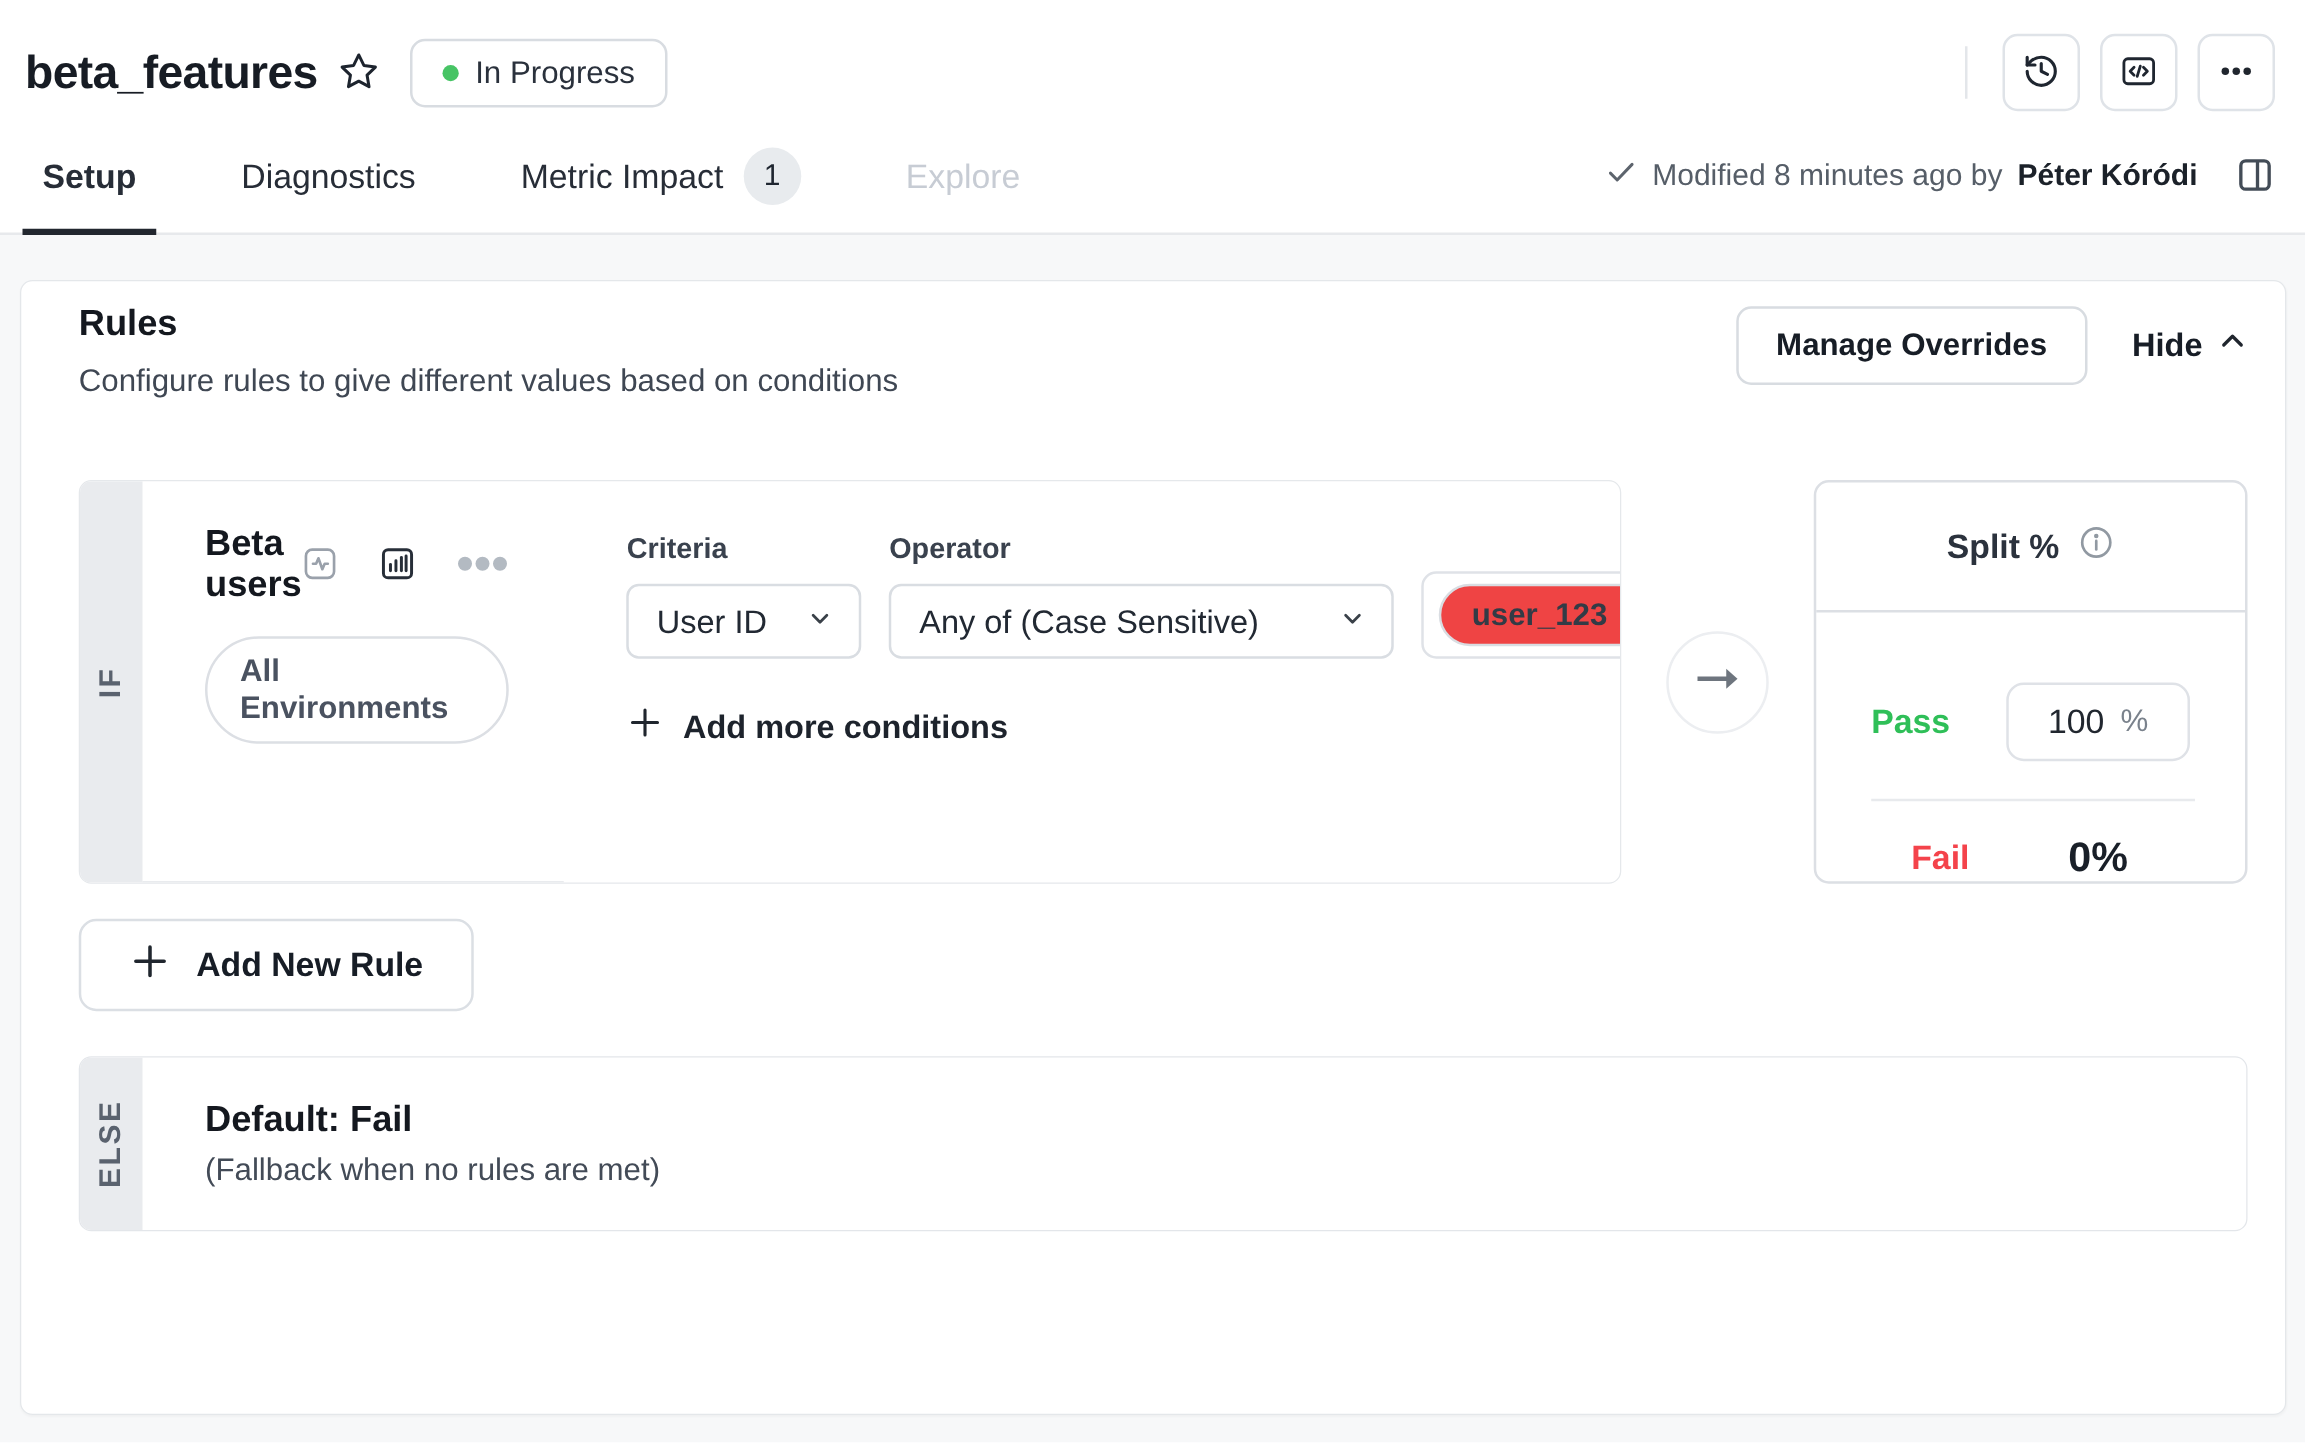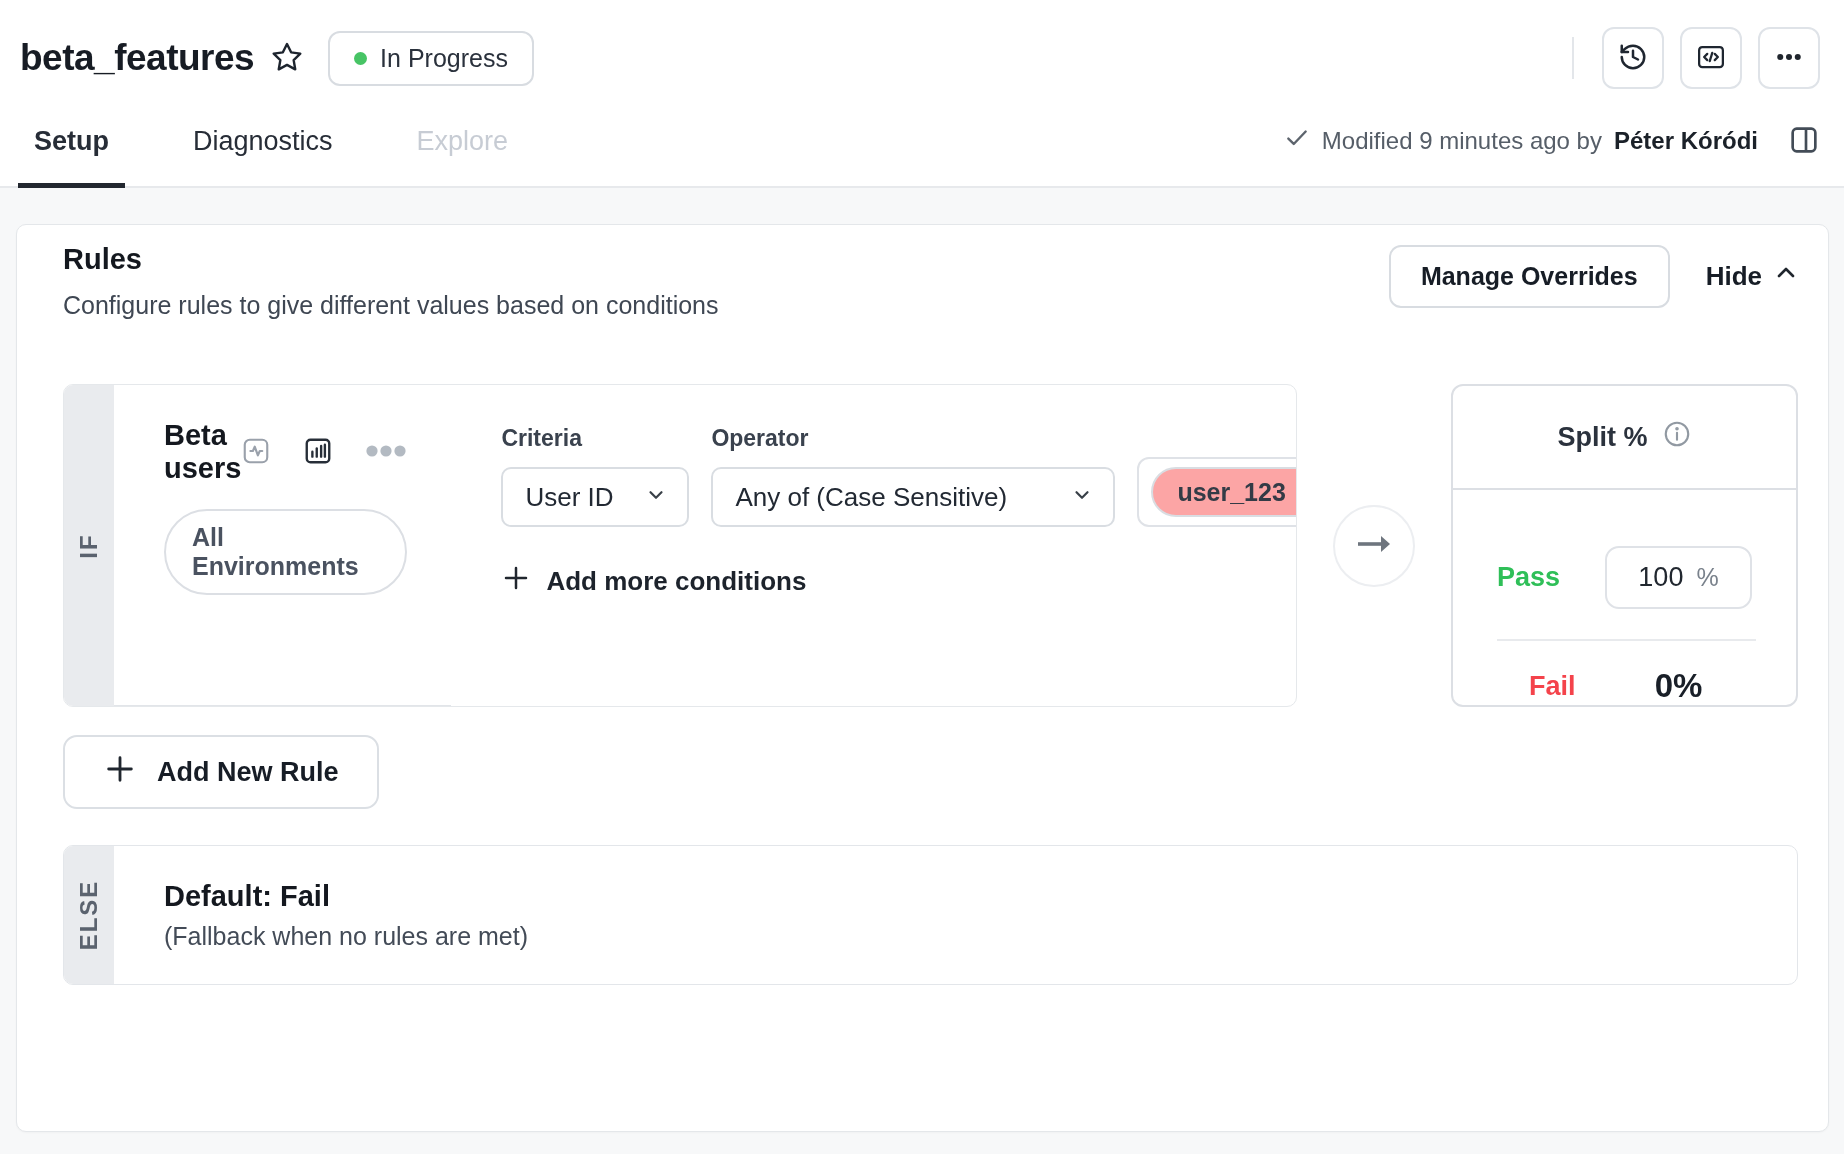--- a/index.html
+++ b/index.html
@@ -71,21 +71,21 @@
   .rule-conditions { padding:40px 24px 30px 50px; }
   .cond-grid { display:flex; align-items:flex-end; gap:22px; }
   .field-label { display:block; font-size:23px; font-weight:600; color:#3a424e; margin-bottom:15px; }
   .select { height:60px; border:2px solid #d9dde2; border-radius:10px; background:#fff;
             display:flex; align-items:center; justify-content:space-between; gap:20px;
             padding:0 20px 0 22px; font-size:26px; color:#222933; cursor:pointer; }
   .select-criteria { width:188px; }
   .select-operator { width:404px; }
   .tags-box { width:444px; height:70px; border:2px solid #dfe2e7; border-radius:12px;
               display:flex; align-items:center; gap:15px; padding:0 12px; cursor:text; }
-  .tag-pill { height:50px; border:2px solid #d9dde2; border-radius:999px; background:#fca5a5;
+  .tag-pill { height:50px; border:2px solid #d9dde2; border-radius:999px; background:#ef4444;
               display:flex; align-items:center; gap:14px; padding:0 12px 0 24px;
               font-size:25px; font-weight:600; color:#333b46; }
   .tag-x { background:none; border:none; cursor:pointer; display:flex; align-items:center; }
   .add-cond { margin-top:36px; display:flex; align-items:center; gap:15px; background:none;
               border:none; font-size:26px; font-weight:700; color:#1d232c; cursor:pointer; }
 
   .arrow-wrap { flex:1; display:flex; align-items:center; justify-content:center; }
   .arrow-circle { width:82px; height:82px; border:2px solid #eceef1; border-radius:50%;
                   background:#fff; display:flex; align-items:center; justify-content:center; }
 
@@ -170,31 +170,35 @@
   </header>
 
   <nav class="tabrow">
     <div class="tabs">
       <div class="tab active">
         <span>Setup</span>
       </div>
       <div class="tab">
         <span>Diagnostics</span>
       </div>
+      <div class="tab">
+        <span>Metric Impact</span>
+        <span class="tab-badge">1</span>
+      </div>
       <div class="tab disabled">
         <span>Explore</span>
       </div>
     </div>
     <div class="modified">
       <span>
         <svg width="26" height="26" viewBox="0 0 24 24" fill="none" stroke="#5d646d" stroke-width="2.2" stroke-linecap="round" stroke-linejoin="round">
           <path d="M4 12.5l5 5L20 6"></path>
         </svg>
       </span>
-      <span>Modified 9 minutes ago by</span>
+      <span>Modified 8 minutes ago by</span>
       <b>Péter Kóródi</b>
       <button class="panel-btn">
         <span>
           <svg width="32" height="32" viewBox="0 0 24 24" fill="none" stroke="#434c57" stroke-width="2" stroke-linejoin="round">
             <rect x="3.5" y="3.5" width="17" height="17" rx="3"></rect>
             <line x1="13.5" y1="3.5" x2="13.5" y2="20.5"></line>
           </svg>
         </span>
       </button>
     </div>

